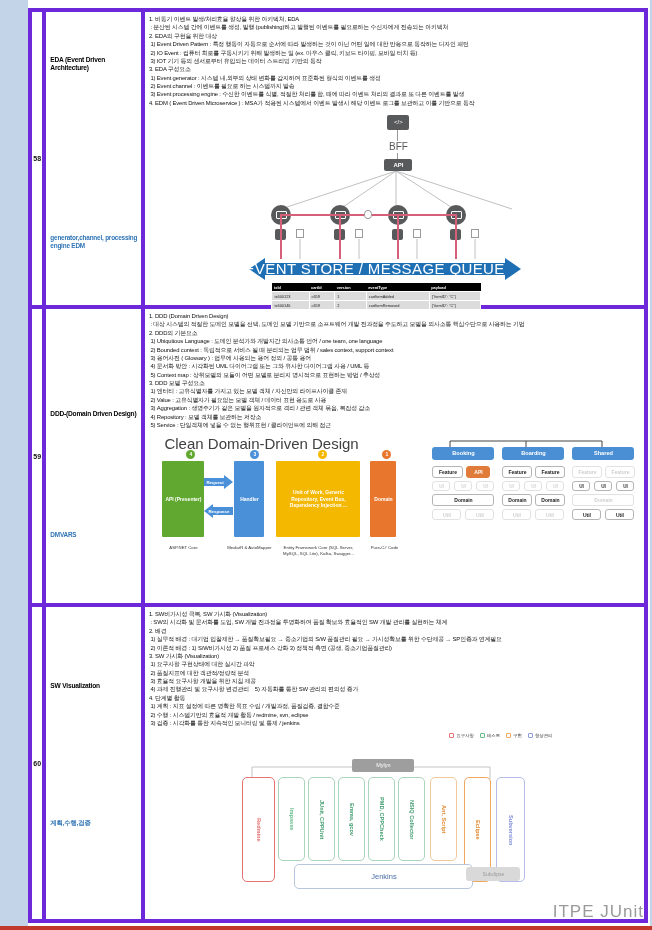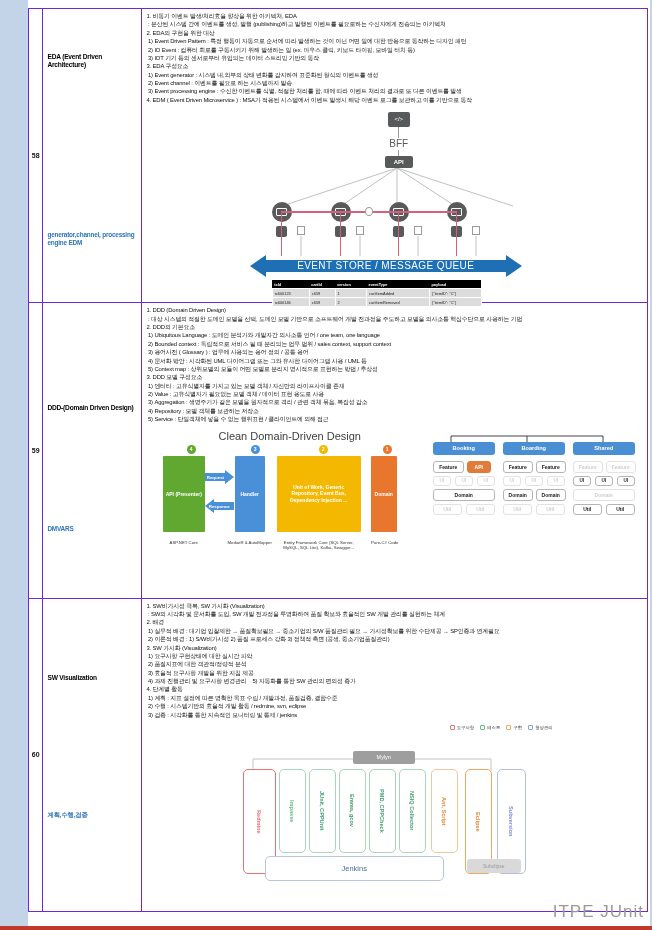--- a/index.html
+++ b/index.html
@@ -30,21 +30,21 @@
   }
 
   table.sheet {
     position: absolute;
     left: 28px; top: 8px;
     width: 620px; height: 904px;
     border-collapse: collapse;
     table-layout: fixed;
   }
   table.sheet td {
-    border: 1px solid #6d28d9;
+    border: 4px solid #6d28d9;
     vertical-align: top;
     padding: 0;
   }
   .col-num { width: 14px; }
   .col-key { width: 96px; }
   .col-body { width: 490px; }
 
   .rownum {
     font-size: 7px;
     color: #111;
@@ -128,43 +128,43 @@
   .red-bus {
     position: absolute; height: 1.6px; background: #d6607a;
   }
   .red-drop { position: absolute; width: 1.6px; background: #d6607a; }
   .queue-arrow {
     position: absolute; left: 5px; top: 146px;
     width: 272px; height: 24px;
   }
   .queue-text {
     position: absolute; left: 0; top: 146px; width: 282px; height: 24px;
-    line-height: 24px; text-align: center;
-    color: #ffffff; font-size: 10px; font-weight: 400; letter-spacing: .4px;
+    line-height: 24px; text-align: left;
+    color: #ffffff; font-size: 15px; font-weight: 400; letter-spacing: .4px;
   }
   table.evt {
     position: absolute; left: 27px; top: 172px;
     width: 210px;
     border-collapse: collapse;
     font-size: 3.9px;
   }
   table.evt th {
     background: #000; color: #fff; text-align: left;
     padding: 1.5px 2px; font-weight: 700; border: none;
   }
   table.evt td {
     background: #dcdcdc; color: #222; padding: 1.5px 2px;
     border: 1px solid #fff;
   }
 
   
   .ddd-fig { position: relative; width: 480px; height: 140px; margin: 4px auto 2px auto; }
   .ddd-title {
-    position: absolute; left: 10px; top: 0; width: 250px; text-align: center;
-    font-size: 11px; color: #404040;
+    position: absolute; left: 10px; top: 0; width: 250px; text-align: left;
+    font-size: 15px; color: #404040;
   }
   .lane { position: absolute; top: 26px; border-radius: 1px; }
   .lane .lane-label {
     position: absolute; left: 50%; top: 50%;
     transform: translate(-50%,-50%);
     color: #fff; font-size: 5px; font-weight: 700; text-align: center;
     width: 56px; line-height: 1.3;
   }
   .lane-num {
     position: absolute; top: 15px; width: 9px; height: 9px; border-radius: 50%;
@@ -545,21 +545,21 @@
           <div class="tool" style="left:196px;top:44px; width:27px; height:84px;  border:1px solid #f0c89a;">
                 <span style="color:#e08a30;">Ant, Script</span>
               </div>
           <div class="tool" style="left:230px;top:44px; width:27px; height:105px; border:1px solid #f0a860;">
                 <span style="color:#e08a30;">Eclipse</span>
               </div>
           <div class="tool" style="left:262px;top:44px; width:29px; height:105px; border:1px solid #b5bde8;">
                 <span style="color:#7b8bd4;">Subversion</span>
               </div>
 
-          <div class="jenkins" style="left:30px;  top:131px; width:179px; height:25px;">Jenkins</div>
+          <div class="jenkins" style="left:60px;  top:131px; width:179px; height:25px;">Jenkins</div>
           <div class="subclipse" style="left:232px; top:134px; width:54px;  height:14px;">Subclipse</div>
         </div>
       </td>
     </tr>
 
     </tbody>
   </table>
 
   <div class="footer-brand">ITPE JUnit</div>
 </div>

